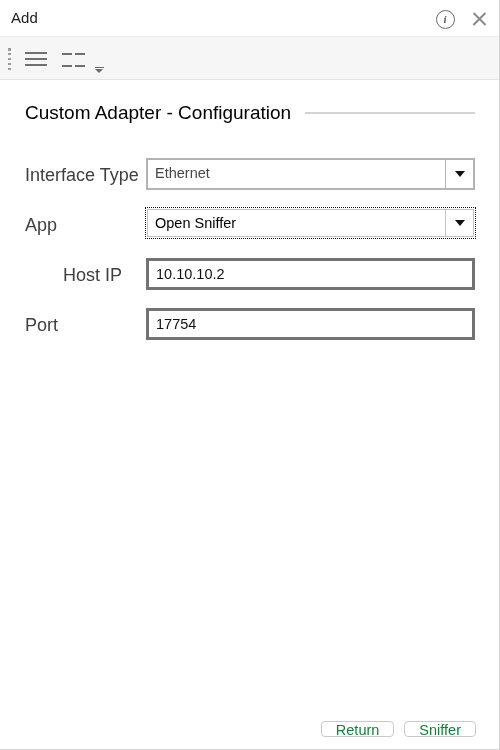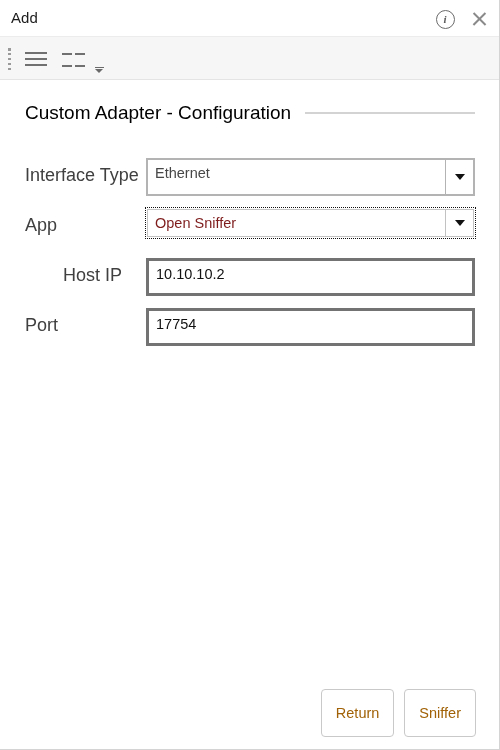--- a/index.html
+++ b/index.html
@@ -204,21 +204,21 @@
     color: #404040;
     white-space: nowrap;
   }
   .row-label.indent { left: 32px; margin-left: 31px; }
 
   .field {
     position: absolute;
     left: 146px;
     top: 5px;
     width: 329px;
-    height: 38px;
+    height: 32px;
     box-sizing: border-box;
     background: #ffffff;
   }
   .textfield {
     border: 3px solid #737373;
   }
   .textfield .val {
     position: absolute;
     left: 7px;
     top: 5px;
@@ -246,21 +246,21 @@
     background: #fff;
   }
   .combo.focused .combo-text { border: 1px solid #c2c2c2; }
   .combo-text span {
     position: absolute;
     left: 7px;
     top: 5px;
     font-size: 14.5px;
     color: #474747;
   }
-  .combo.focused .combo-text span { color: #7f1d1d; text-align: right; }
+  .combo.focused .combo-text span { color: #000000; text-align: right; }
   .combo-btn {
     width: 28px;
     border: 1px solid #b3b3b3;
     border-left: none;
     box-sizing: border-box;
     background: #ffffff;
     display: flex;
     align-items: center;
     justify-content: center;
     cursor: pointer;
@@ -280,28 +280,28 @@
     bottom: 12px;
     width: 500px;
     display: flex;
     justify-content: flex-end;
     gap: 10px;
     padding-right: 24px;
     box-sizing: border-box;
   }
   .btn {
     min-width: 66px;
-    height: 48px;
+    height: 16px;
     padding: 0 14px;
     background: #ffffff;
     border: 1px solid #c9c9c9;
     border-radius: 4px;
     font-family: "Liberation Sans", sans-serif;
     font-size: 14.5px;
-    color: #a16207;
+    color: #15803d;
     cursor: pointer;
   }
   .x-glyph {
     position: relative;
     width: 15px;
     height: 15px;
   }
   .x-glyph i, .x-glyph u {
     position: absolute;
     left: -1px;

